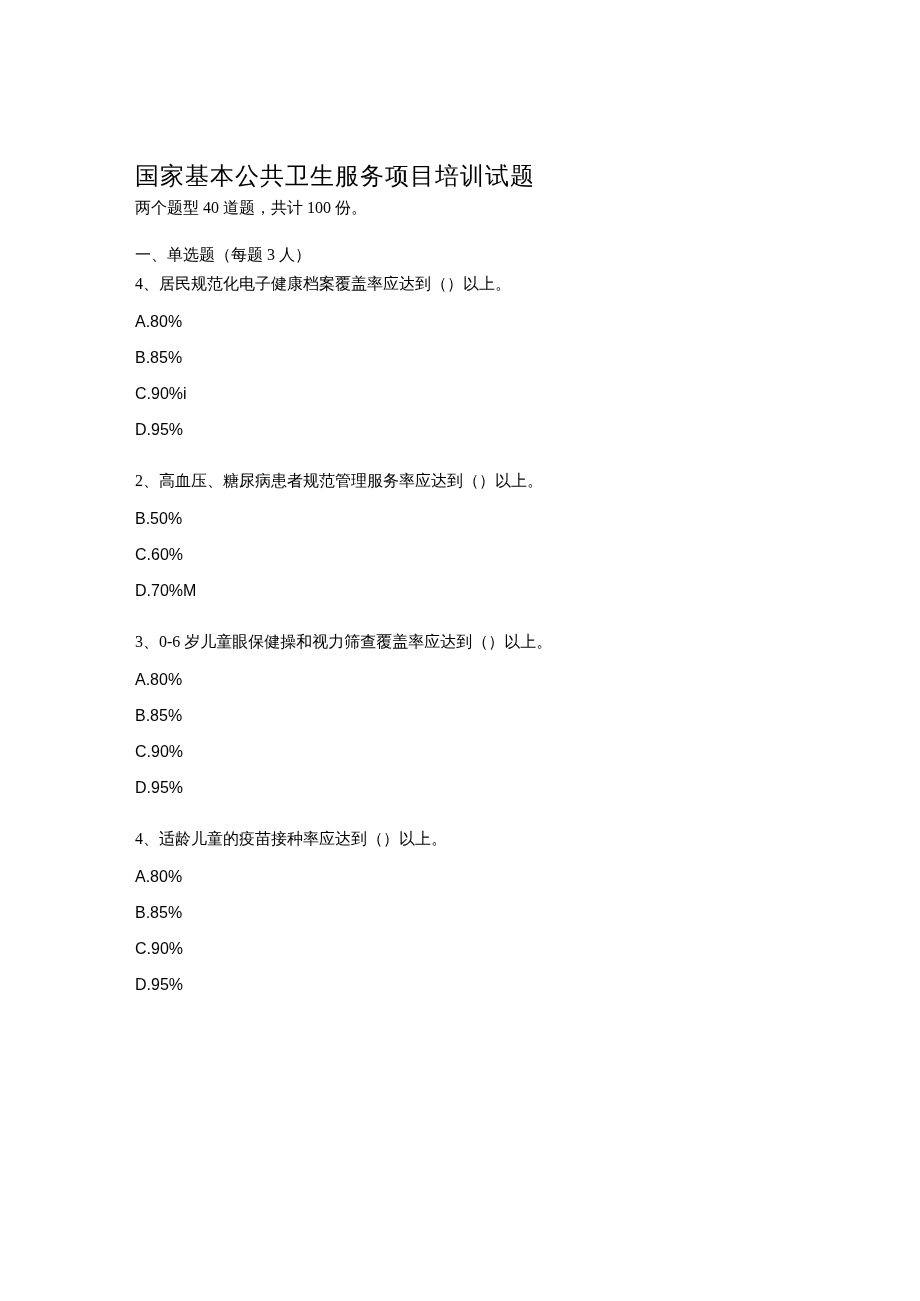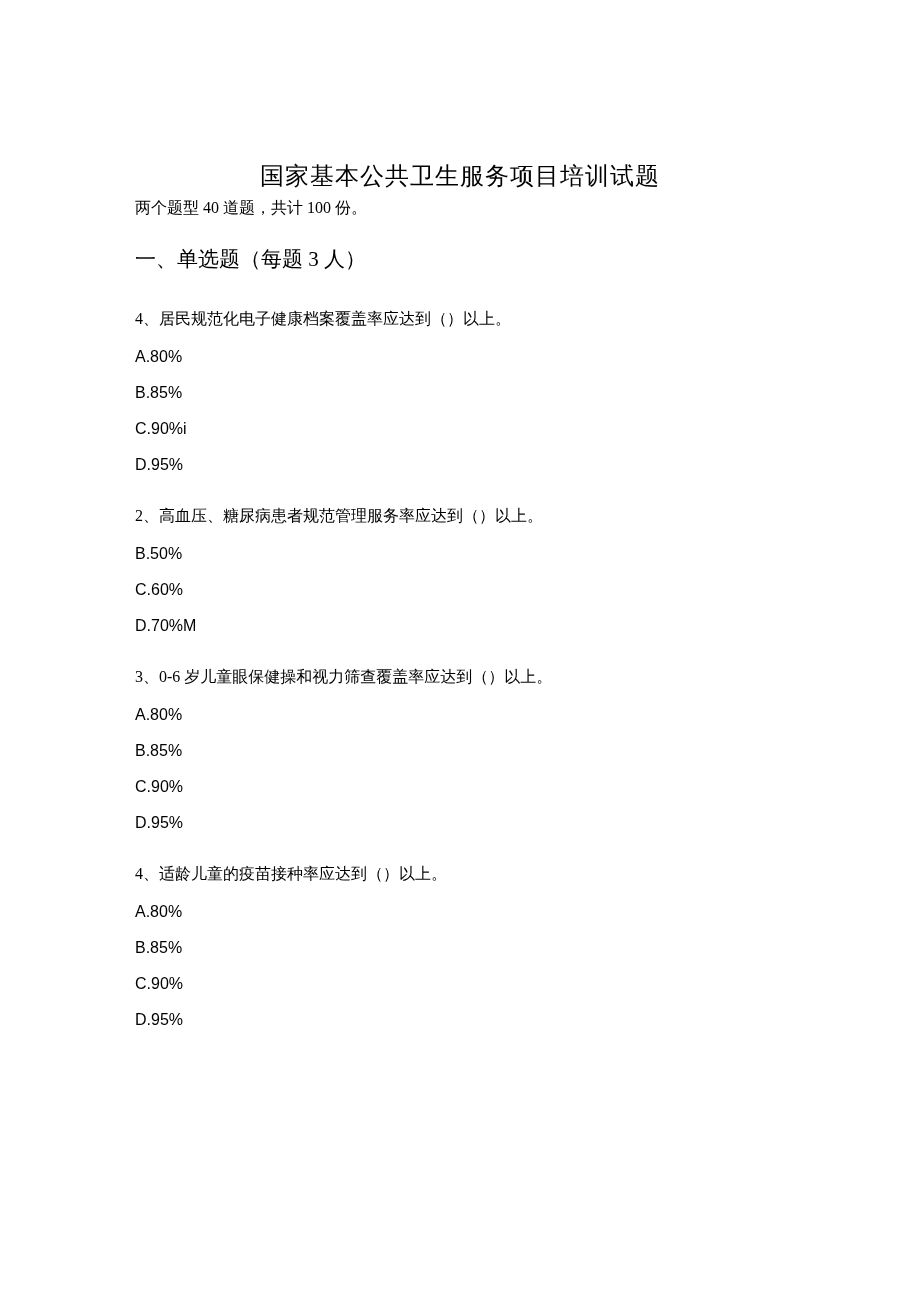--- a/index.html
+++ b/index.html
@@ -10,32 +10,31 @@
     body {
       width: 920px;
       height: 1301px;
       background: #ffffff;
       font-family: "SimSun", "宋体", serif;
       color: #000000;
       padding: 160px 135px 0 135px;
     }
     .title {
       font-size: 24px;
-      text-align: center;
       margin-bottom: 6px;
       font-weight: normal;
       letter-spacing: 1px;
     }
     .subtitle {
       font-size: 16px;
       margin-bottom: 26px;
     }
     .section-header {
-      font-size: 21px;
-      margin-bottom: 36px;
+      font-size: 16px;
+      margin-bottom: 8px;
     }
     .question {
       font-size: 16px;
       margin-bottom: 18px;
     }
     .option {
       font-size: 16px;
       margin-bottom: 18px;
       font-family: Liberation Sans, sans-serif;
     }

